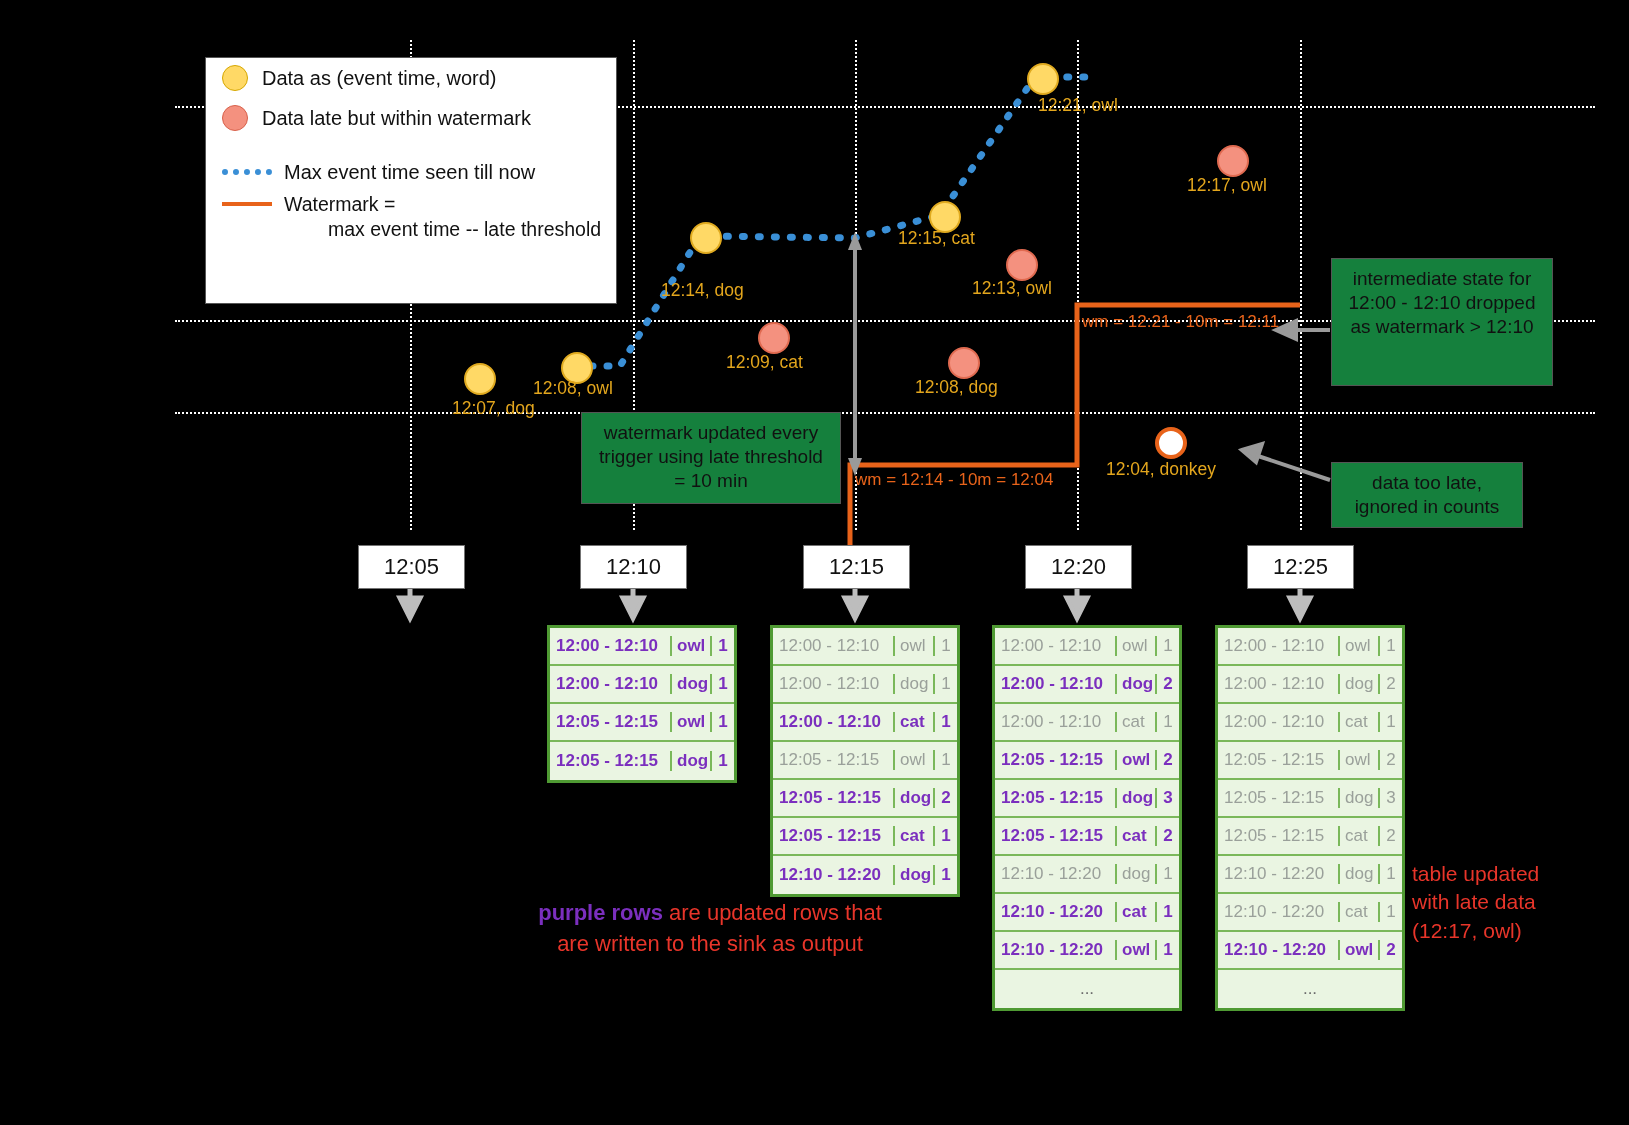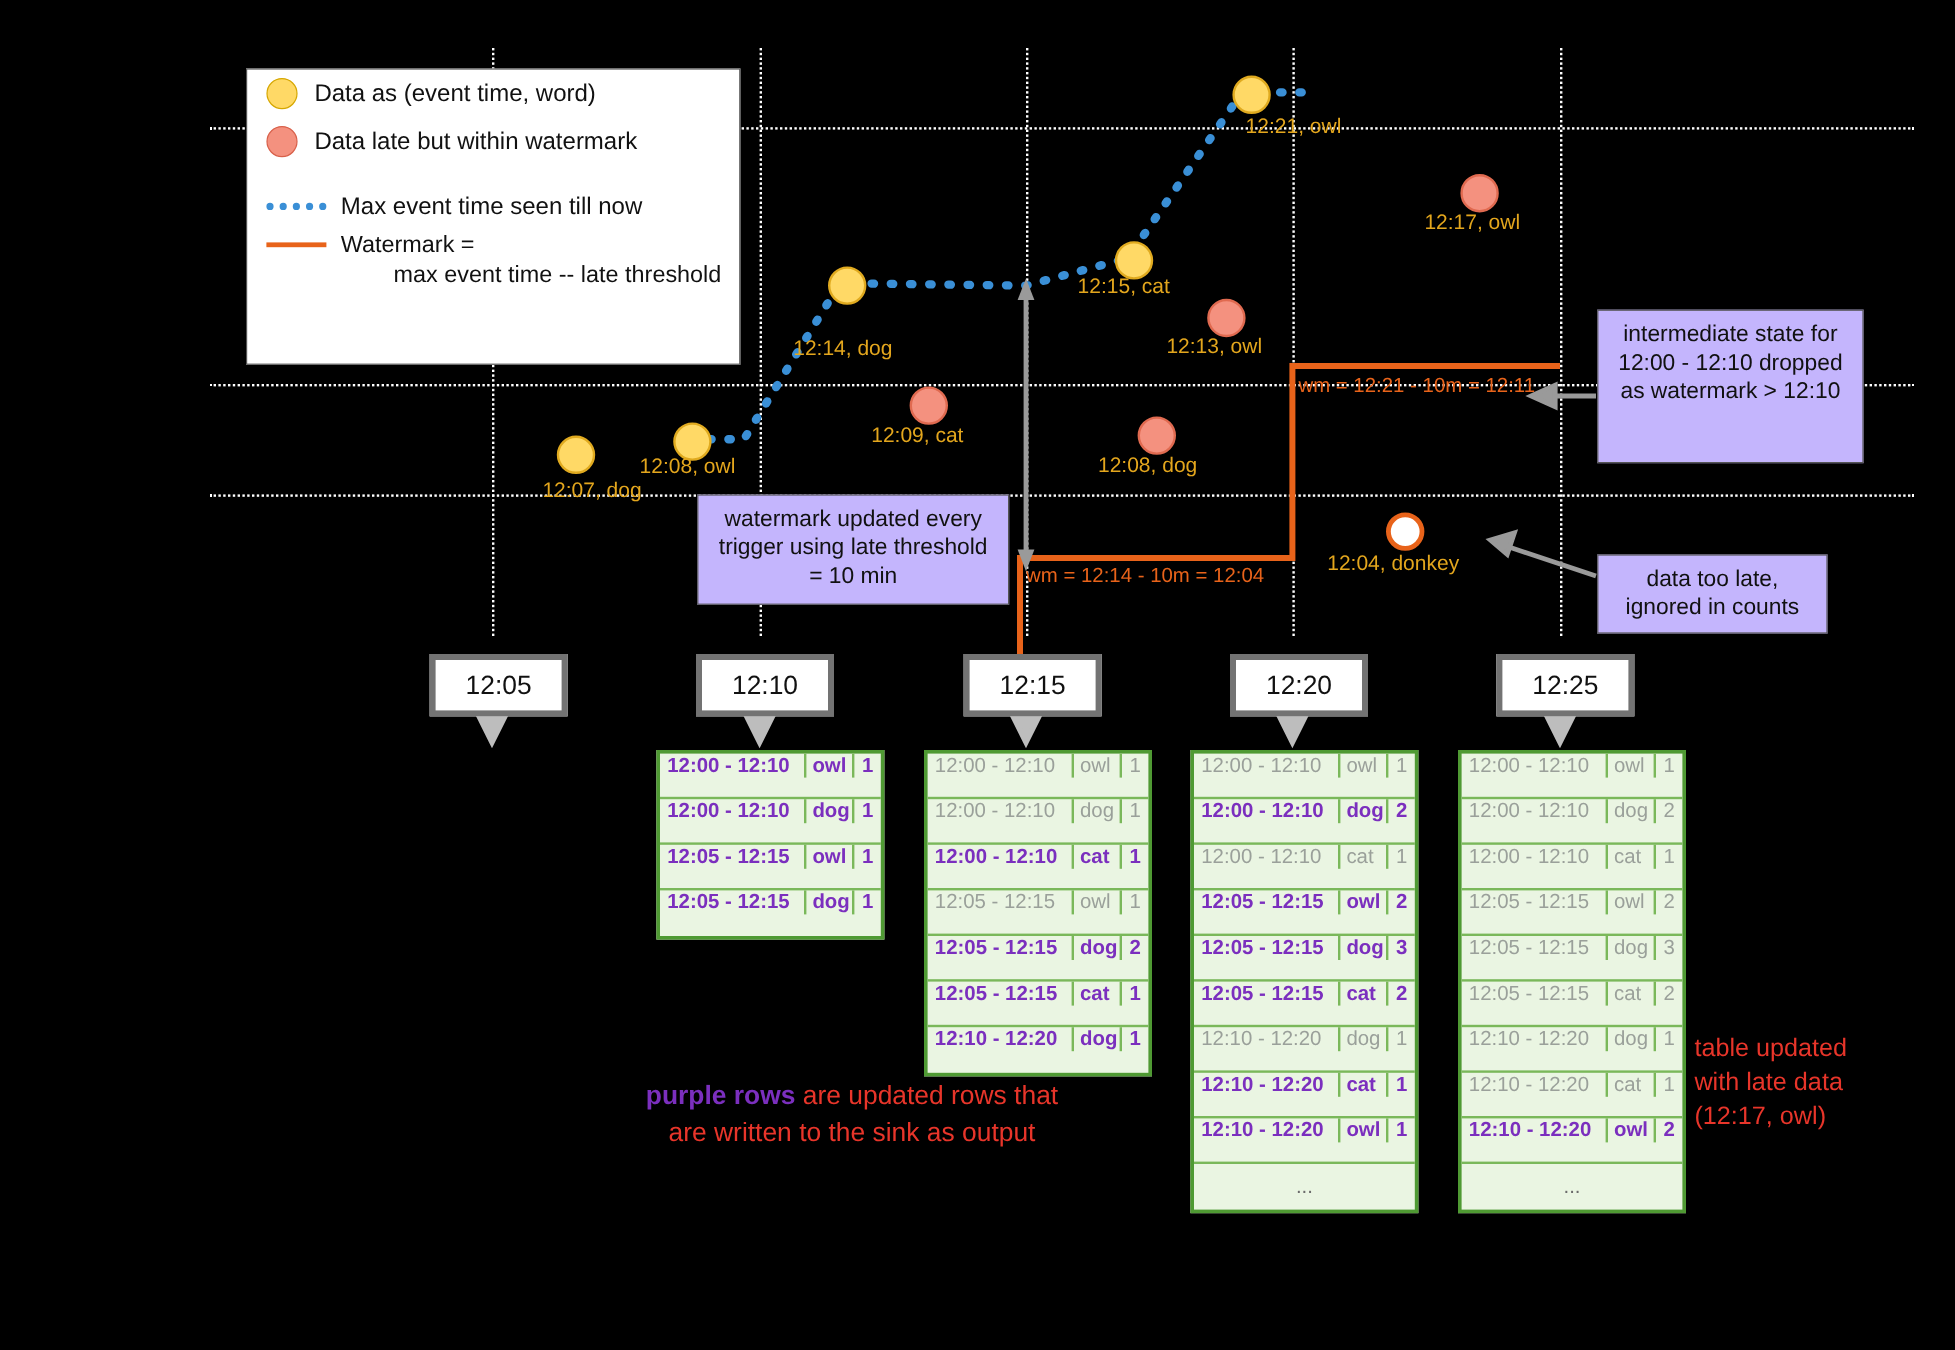--- a/index.html
+++ b/index.html
@@ -22,26 +22,26 @@
   .legend-multiline{font-size:19.5px;color:#111;margin-left:14px;line-height:1.3;}
 
   .pt{position:absolute;border-radius:50%;}
   .pt-yellow{width:28px;height:28px;background:#ffd966;border:2px solid #e0aa1f;}
   .pt-salmon{width:28px;height:28px;background:#f4917f;border:2px solid #e06a50;}
   .pt-hollow{width:24px;height:24px;background:#fff;border:4px solid #e8631a;}
   .ptlabel{position:absolute;color:#e3a61d;font-size:17.5px;white-space:nowrap;}
 
   .wmbox{position:absolute;color:#e8631a;font-size:17px;white-space:nowrap;}
 
-  .callout{position:absolute;background:#c4b5fd;border:1px solid #555;color:#111;font-size:19px;line-height:1.25;text-align:center;padding:8px 10px;box-sizing:border-box;}
-
-  .timebox{position:absolute;background:#fff;border:5px solid #737373;width:105px;height:42px;display:flex;align-items:center;justify-content:center;font-size:22px;color:#111;}
+  .callout{position:absolute;background:#15803d;border:1px solid #555;color:#111;font-size:19px;line-height:1.25;text-align:center;padding:8px 10px;box-sizing:border-box;}
+
+  .timebox{position:absolute;background:#fff;border:1px solid #737373;width:105px;height:42px;display:flex;align-items:center;justify-content:center;font-size:22px;color:#111;}
 
   .table{position:absolute;border:3px solid #4f9a33;background:#eaf5e2;box-sizing:border-box;}
-  .trow{display:flex;align-items:flex-start;border-bottom:2px solid #7ab85a;height:38px;box-sizing:border-box;}
+  .trow{display:flex;align-items:center;border-bottom:2px solid #7ab85a;height:38px;box-sizing:border-box;}
   .trow:last-child{border-bottom:none;}
   .c-range{width:122px;padding-left:6px;display:flex;align-items:center;font-size:17px;border-right:2px solid #7ab85a;box-sizing:border-box;}
   .c-word{width:40px;padding-left:5px;display:flex;align-items:center;font-size:17px;border-right:2px solid #7ab85a;box-sizing:border-box;}
   .c-cnt{width:22px;display:flex;align-items:center;justify-content:center;font-size:17px;box-sizing:border-box;}
   .gray{color:#9aa09a;}
   .purple{color:#7b2fbe;font-weight:bold;}
   .dots-row{justify-content:center;color:#6b6b6b;font-size:17px;align-items:center;display:flex;}
 
   .note-red{position:absolute;color:#e8352a;font-size:21px;line-height:1.35;}
   .note-bottom{position:absolute;font-size:22px;line-height:1.4;text-align:center;}

